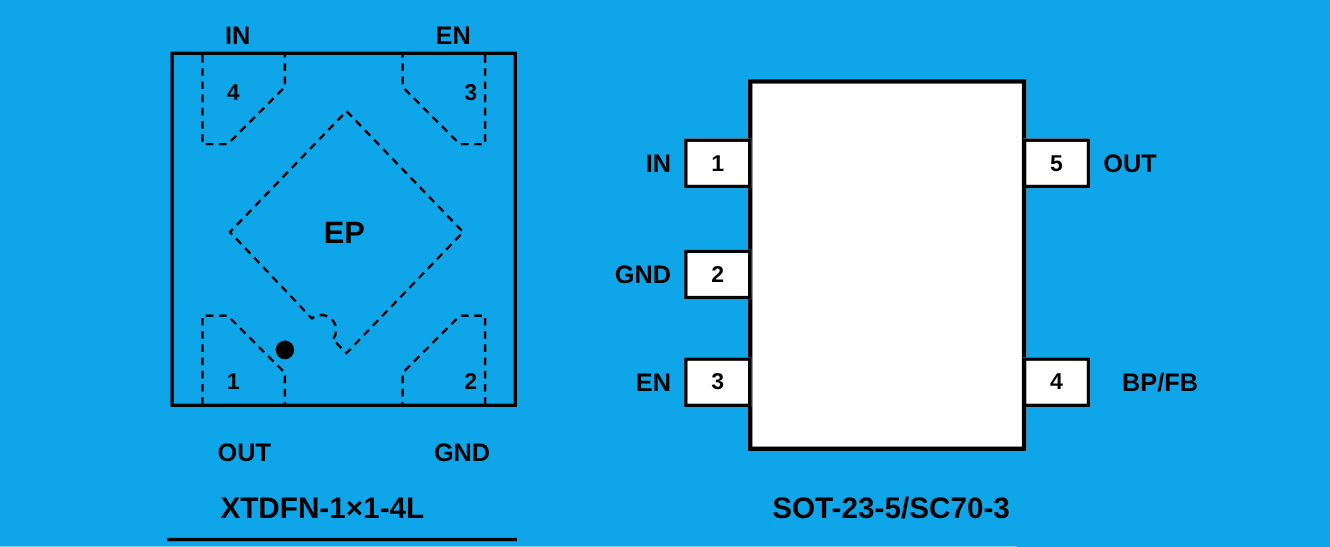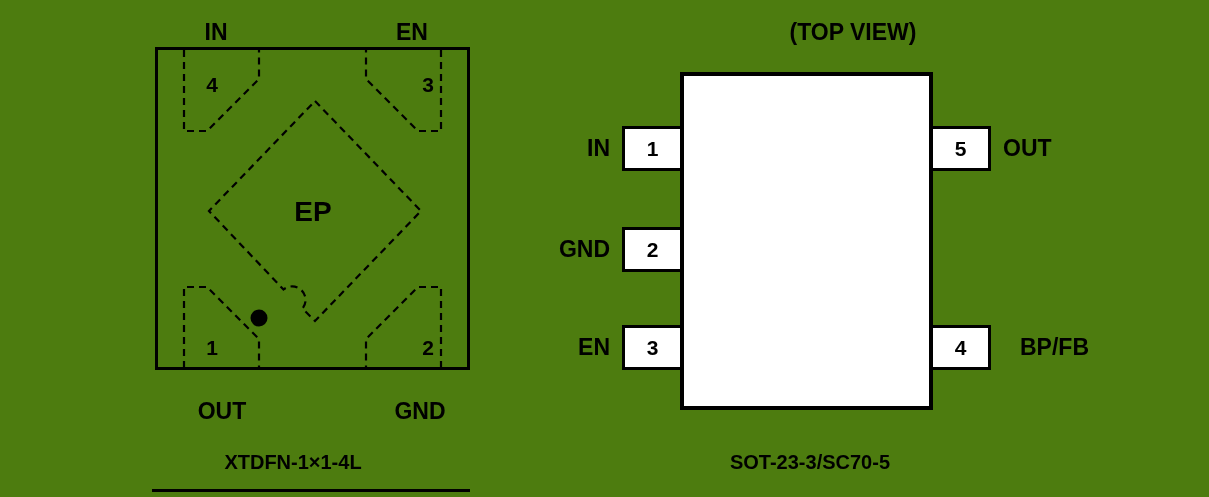--- a/index.html
+++ b/index.html
@@ -1,38 +1,38 @@
 <!DOCTYPE html>
 <html><head>
 <meta charset="utf-8">
 <style>
   html,body{margin:0;padding:0;background:#ffffff;}
   .page{
     position:relative;
     width:1209px;height:497px;
-    background:#4d7c0f;
+    background:#0ea5e9;
     font-family:"Liberation Sans", sans-serif;
     overflow:hidden;
   }
   .lbl{
     position:absolute;
     font-weight:bold;
     color:#000;
     text-align:center;
     font-size:23px;
     line-height:28px;
     height:28px;
     white-space:nowrap;
   }
   .caption{
     position:absolute;
     font-weight:bold;
     color:#000;
     text-align:center;
-    font-size:20px;
+    font-size:27px;
     line-height:30px;
     white-space:nowrap;
   }
   .pin-num{
     position:absolute;
     font-weight:bold;
     color:#000;
     text-align:center;
     font-size:21px;
     line-height:26px;
@@ -119,21 +119,20 @@
   <span class="pin-num" style="left:413px;top:72px;">3</span>
   <span class="pin-num" style="left:197px;top:335px;">1</span>
   <span class="pin-num" style="left:413px;top:335px;">2</span>
 
   <span class="caption" style="left:283px;top:197px;width:60px;font-size:28px;">EP</span>
 
   <span class="caption" style="left:143px;top:447px;width:300px;">XTDFN-1×1-4L</span>
 
   <div class="bottom-rule"></div>
 
-  <span class="caption" style="left:703px;top:17px;width:300px;font-size:23px;">(TOP VIEW)</span>
 
   <div class="sot-body"></div>
 
   <div class="sot-pin left" style="top:126px;">
     <span>1</span>
   </div>
   <div class="sot-pin left" style="top:227px;">
     <span>2</span>
   </div>
   <div class="sot-pin left" style="top:325px;">
@@ -147,15 +146,15 @@
     <span>4</span>
   </div>
 
   <span class="side-lbl-left" style="top:134px;">IN</span>
   <span class="side-lbl-left" style="top:235px;">GND</span>
   <span class="side-lbl-left" style="top:333px;">EN</span>
 
   <span class="side-lbl-right" style="top:134px;">OUT</span>
   <span class="side-lbl-right" style="top:333px;margin-left:17px;">BP/FB</span>
 
-  <span class="caption" style="left:660px;top:447px;width:300px;">SOT-23-3/SC70-5</span>
+  <span class="caption" style="left:660px;top:447px;width:300px;">SOT-23-5/SC70-3</span>
 
 </div>
 
 </body></html>

